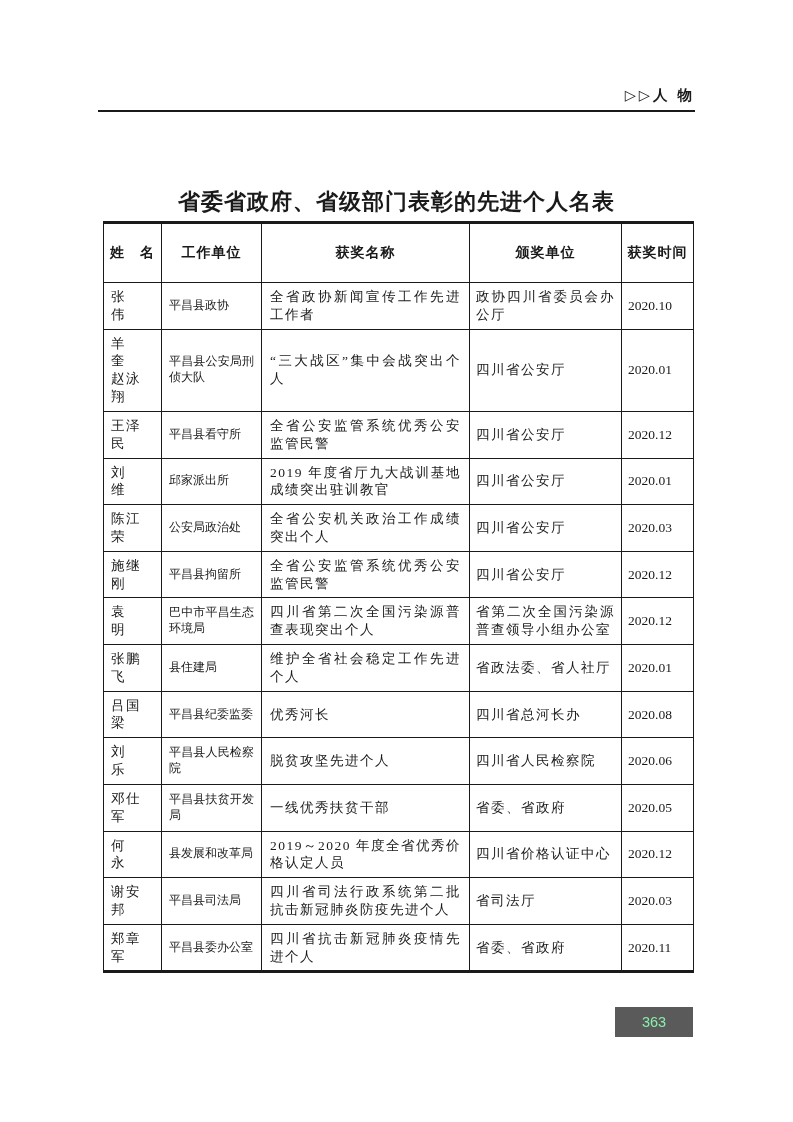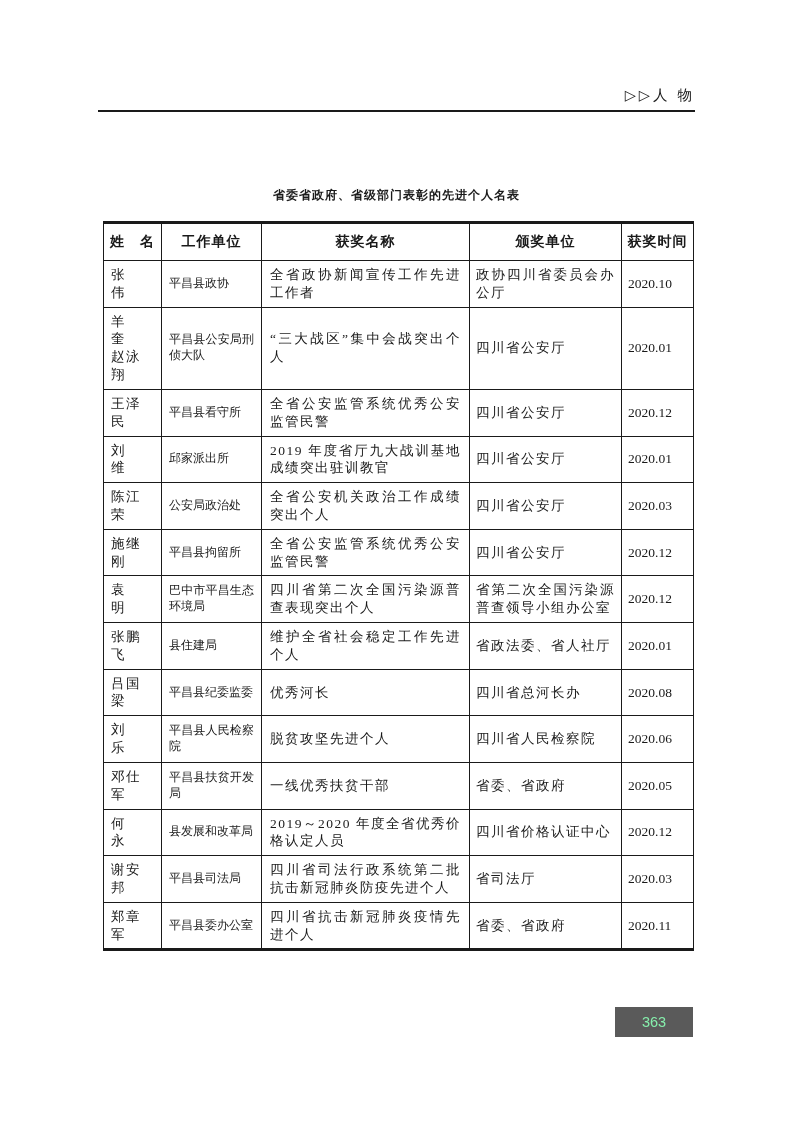--- a/index.html
+++ b/index.html
@@ -15,33 +15,33 @@
   }
   .page-header {
     position: absolute;
     top: 86px;
     left: 98px;
     width: 597px;
     text-align: right;
     padding-bottom: 5px;
     border-bottom: 2px solid #1a1a1a;
     font-family: "Liberation Sans", "DejaVu Sans", sans-serif;
-    font-weight: normal;
+    font-weight: bold;
     font-size: 14.5px;
     letter-spacing: 3px;
   }
   .doc-title {
     position: absolute;
     top: 187px;
     left: 0;
     width: 100%;
     text-align: center;
     font-family: "Liberation Sans", "DejaVu Sans", sans-serif;
     font-weight: bold;
-    font-size: 12px;
+    font-size: 22px;
     letter-spacing: 1px;
   }
   table.awards-table {
     position: absolute;
     top: 221px;
     left: 103px;
     width: 590px;
     border-collapse: collapse;
     table-layout: fixed;
     border-top: 3px solid #1a1a1a;
@@ -49,21 +49,21 @@
   }
   .awards-table th, .awards-table td {
     border: 1px solid #1a1a1a;
   }
   .awards-table th {
     font-family: "Liberation Sans", "DejaVu Sans", sans-serif;
     font-weight: bold;
     font-size: 14px;
     text-align: center;
     height: 31px;
-    padding: 9px 3px;
+    padding: 20px 3px;
     letter-spacing: 1px;
   }
   .awards-table td {
     font-size: 13.5px;
     line-height: 1.32;
     padding: 5px 6px;
     vertical-align: middle;
     letter-spacing: 1.5px;
   }
   td.col-name { white-space: pre-line; padding-left: 7px; }

